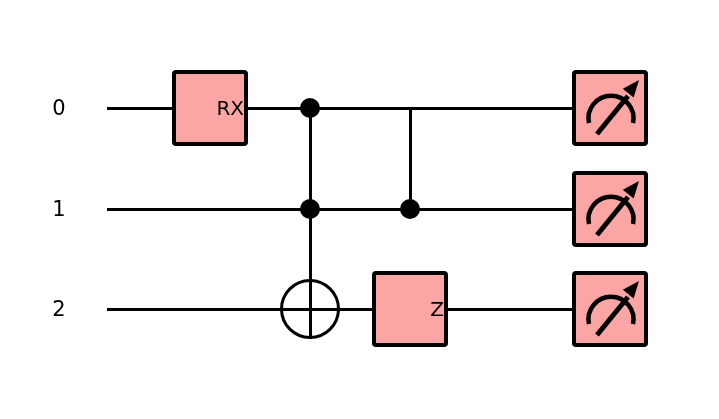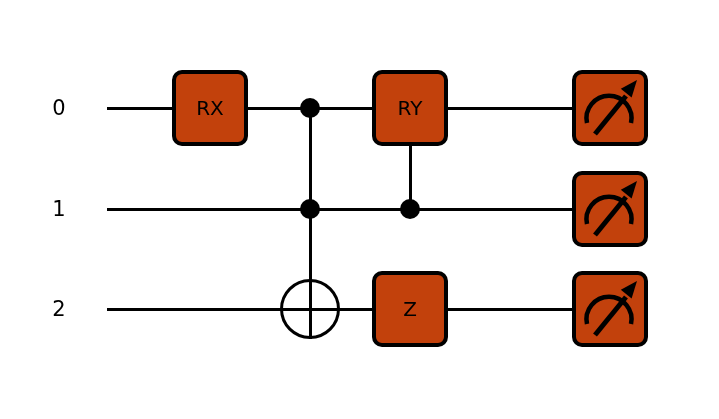--- a/index.html
+++ b/index.html
@@ -18,23 +18,23 @@
     position: absolute;
     transform: translate(-50%, -50%);
     font-size: 21px;
     line-height: 1;
   }
   .gate {
     position: absolute;
     width: 76px; height: 76px;
     box-sizing: border-box;
     border: 4px solid #000;
-    border-radius: 10px;
-    background: #c2410c;
-    display: flex; align-items: center; justify-content: center;
+    border-radius: 4px;
+    background: #fca5a5;
+    display: flex; align-items: center; justify-content: flex-end;
     font-size: 20px;
     z-index: 3;
   }
   .dot {
     position: absolute;
     width: 20px; height: 20px;
     border-radius: 50%;
     background: #000;
     transform: translate(-50%, -50%);
     z-index: 4;
@@ -65,23 +65,20 @@
   <div class="wire" style="left:107px; top:307.5px; width:465px;"></div>
 
   <div class="vline" style="left:308.5px; top:107px; height:232px;"></div>
   <div class="vline" style="left:408.5px; top:107px; height:102px;"></div>
 
   <div class="target" style="left:310px; top:309px;"></div>
 
   <div class="gate" style="left:172px; top:70px;">
     <span>RX</span>
   </div>
-  <div class="gate" style="left:372px; top:70px;">
-    <span>RY</span>
-  </div>
   <div class="gate" style="left:372px; top:271px;">
     <span>Z</span>
   </div>
 
   <div class="gate meas" style="left:572px; top:70px;">
     <svg viewBox="0 0 64 64">
       <path d="M 9 47 A 22.5 22.5 0 1 1 53 47" fill="none" stroke="#000" stroke-width="4.5"></path>
       <line x1="17" y1="58" x2="48" y2="20" stroke="#000" stroke-width="5"></line>
       <polygon points="59,4 53.6,21.6 42.8,12.8" fill="#000"></polygon>
     </svg>

